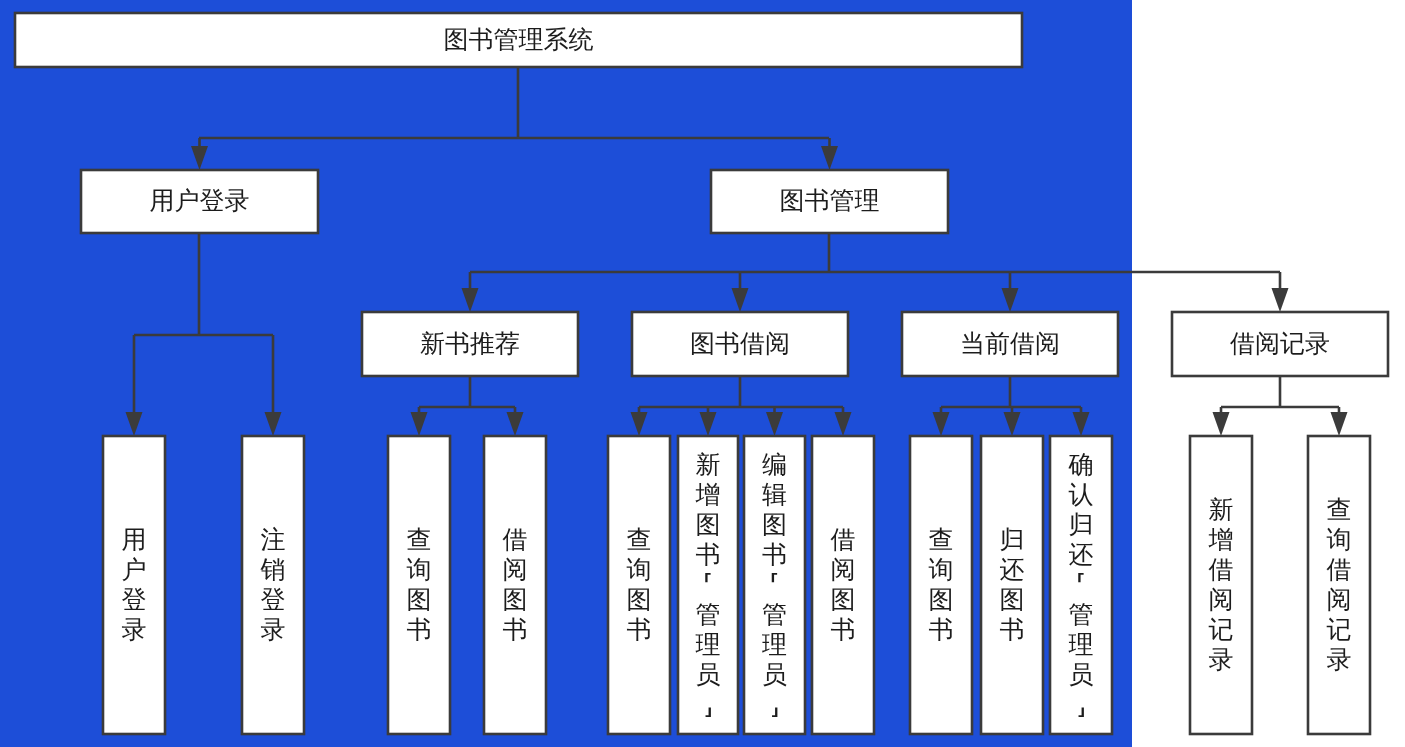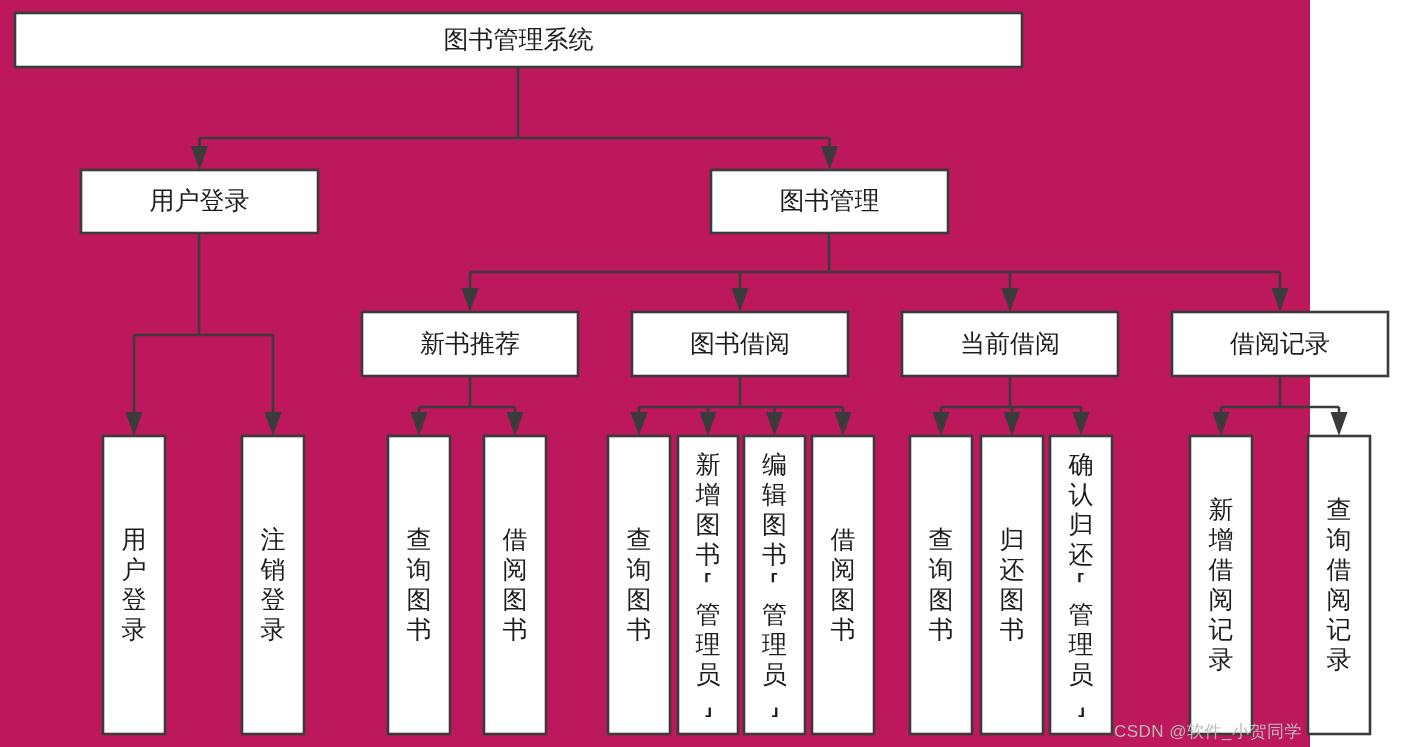--- a/index.html
+++ b/index.html
@@ -8,23 +8,23 @@
     background: #ffffff;
   }
   body {
     width: 1405px;
     height: 747px;
     font-family: "Liberation Sans", "DejaVu Sans", sans-serif;
     overflow: hidden;
   }
   #diagram-root {
     position: relative;
-    width: 1310px;
+    width: 1132px;
     height: 747px;
-    background: #be185d;
+    background: #1d4ed8;
   }
   svg#flow-svg {
     position: absolute;
     left: 0;
     top: 0;
     width: 1405px;
     height: 747px;
     display: block;
   }
   .node-box {
@@ -254,14 +254,13 @@
         <g>
           <rect class="node-box" x="1190" y="436" width="62" height="298"></rect>
           <text class="node-label-v" x="1221" y="518.4"><tspan x="1221" dy="0">新</tspan><tspan x="1221" dy="30">增</tspan><tspan x="1221" dy="30">借</tspan><tspan x="1221" dy="30">阅</tspan><tspan x="1221" dy="30">记</tspan><tspan x="1221" dy="30">录</tspan></text>
         </g>
         <g>
           <rect class="node-box" x="1308" y="436" width="62" height="298"></rect>
           <text class="node-label-v" x="1339" y="518.4"><tspan x="1339" dy="0">查</tspan><tspan x="1339" dy="30">询</tspan><tspan x="1339" dy="30">借</tspan><tspan x="1339" dy="30">阅</tspan><tspan x="1339" dy="30">记</tspan><tspan x="1339" dy="30">录</tspan></text>
         </g>
       </g>
   </svg>
-  <div class="watermark-text">CSDN @软件_小贺同学</div>
 </div>
 
 </body></html>

